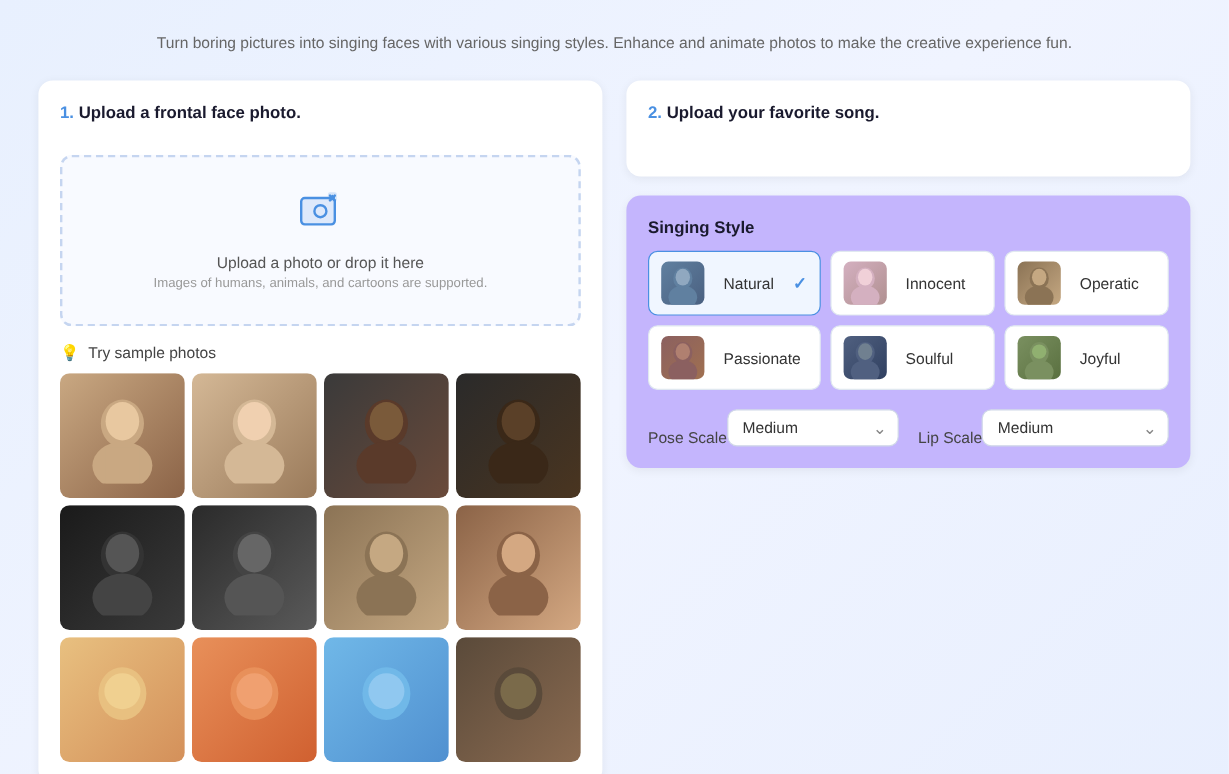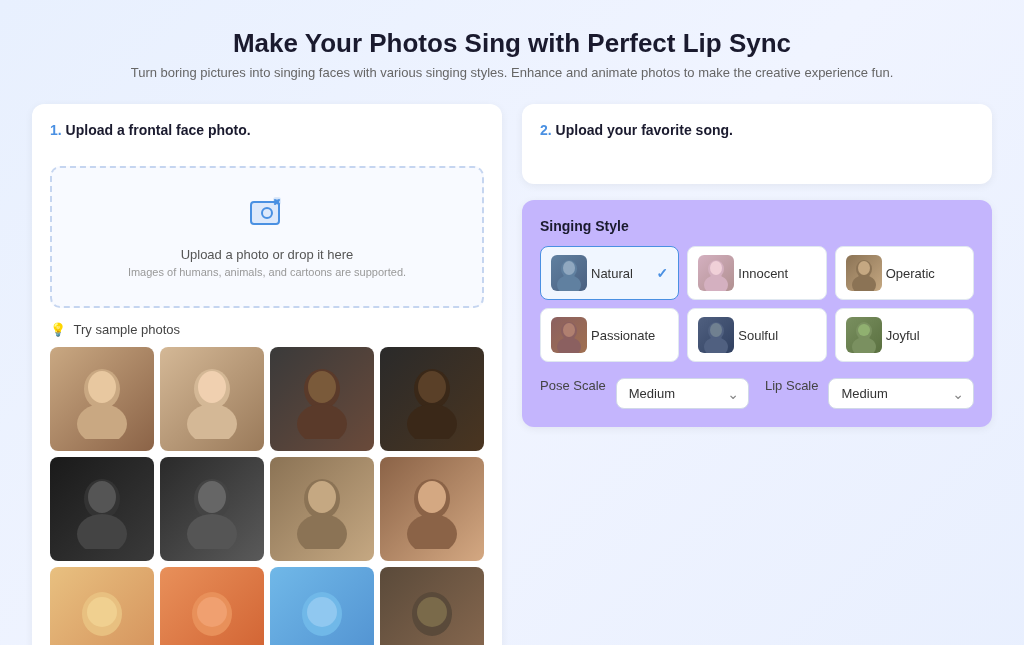--- a/index.html
+++ b/index.html
@@ -136,21 +136,21 @@
       display: grid;
       grid-template-columns: repeat(3, 1fr);
       gap: 8px;
     }
     .style-item {
       border: 1.5px solid #e0e8f0;
       border-radius: 8px;
       padding: 8px 10px;
       display: flex;
       align-items: center;
-      gap: 4px;
+      gap: 16px;
       cursor: pointer;
       font-size: 13px;
       color: #333;
       background: #fff;
       transition: border-color 0.15s;
     }
     .style-item.selected {
       border-color: #4a90e2;
       background: #f0f6ff;
     }
@@ -176,22 +176,21 @@
     .av-passionate { background: linear-gradient(135deg, #8b6060, #a07050); }
     .av-soulful { background: linear-gradient(135deg, #506080, #304060); }
     .av-joyful { background: linear-gradient(135deg, #7a9060, #5a7040); }
     .scale-section {
       display: flex;
       gap: 16px;
       align-items: center;
     }
     .scale-group {
       display: flex;
-      align-items: flex-start;
-      gap: 10px;
+      align-items: flex-end;
       flex: 1;
     }
     .scale-label {
       font-size: 13px;
       color: #444;
       white-space: nowrap;
     }
     .scale-select-wrapper {
       flex: 1;
       position: relative;
@@ -217,21 +216,20 @@
       pointer-events: none;
       font-size: 14px;
     }
   </style>
 </head>
 <body>
 
 <div class="container">
 
   <div class="header">
-    <h1>Make Your Photos Sing with Perfect Lip Sync</h1>
     <p>Turn boring pictures into singing faces with various singing styles. Enhance and animate photos to make the creative experience fun.</p>
   </div>
 
   <div class="main-grid">
 
     <div class="panel">
       <div class="panel-title">
         <span class="num">1.</span>
         <span>Upload a frontal face photo.</span>
       </div>

